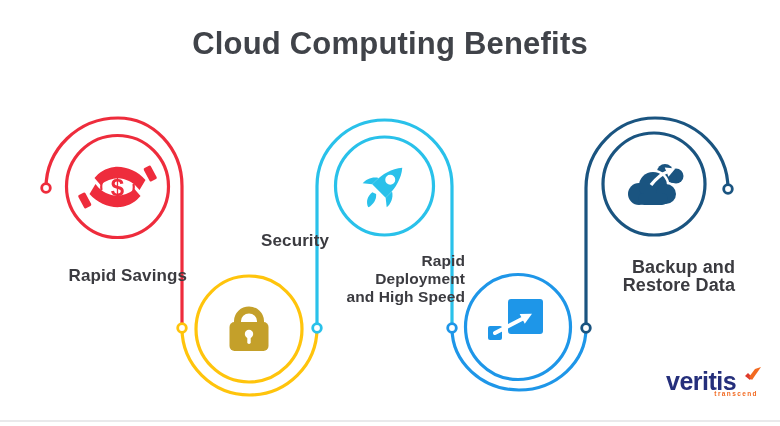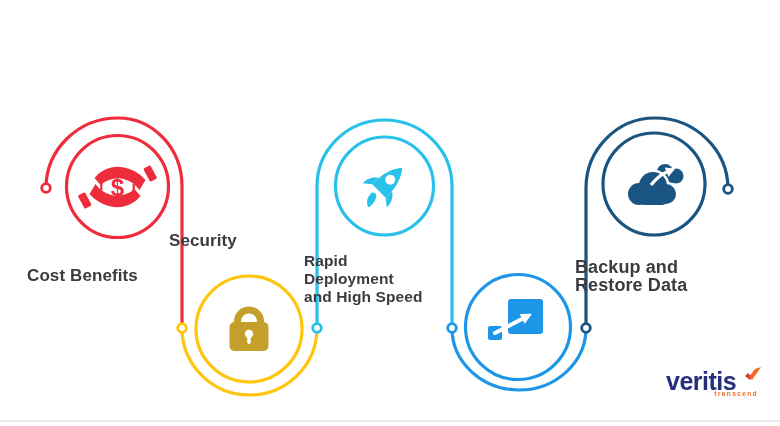--- a/index.html
+++ b/index.html
@@ -6,21 +6,21 @@
   .stage{
     position:relative;width:780px;height:426px;overflow:hidden;background:#ffffff;
     font-family:"Liberation Sans","DejaVu Sans",sans-serif;
   }
   .title{
     position:absolute;left:0;top:26px;width:780px;text-align:center;
     font-size:31px;font-weight:700;color:var(--c-title,#404349);letter-spacing:.2px;
   }
   .canvas{position:absolute;left:0;top:0;}
   .benefit-label{
-    position:absolute;text-align:left;font-weight:700;white-space:pre-line;
+    position:absolute;text-align:right;font-weight:700;white-space:pre-line;
     color:var(--c-text,#3b3b40);font-size:17px;line-height:19px;letter-spacing:.1px;
   }
   .lbl-cost{left:27px;top:266px;width:160px;}
   .lbl-security{left:169px;top:231px;width:160px;}
   .lbl-rapid{left:304px;top:252px;width:161px;font-size:15.5px;line-height:18px;}
   .lbl-scal{left:438px;top:232px;width:160px;}
   .lbl-backup{left:575px;top:258px;width:160px;font-size:18px;line-height:18px;}
   .logo{position:absolute;left:666px;top:368px;width:110px;}
   .logo .brand{
     font-size:25px;font-weight:700;letter-spacing:-.5px;
@@ -34,20 +34,21 @@
   }
   .bottom-hairline{
     position:absolute;left:0;top:420px;width:780px;height:2px;background:#e9e9eb;
   }
 </style>
 </head>
 <body>
 
 <div class="stage">
 
+  <div class="title">Cloud Computing Benefits</div>
 
   <svg class="canvas" width="780" height="426" viewBox="0 0 780 426">
 
     <g fill="none" stroke-width="3.2" stroke-linecap="round">
       <path d="M 46 188 A 72 70 0 0 1 118 118 A 64 68 0 0 1 182 186 L 182 328" stroke="#EE2C3C"></path>
       <path d="M 182 328 A 67.5 67 0 0 0 317 328" stroke="#FFC40C"></path>
       <path d="M 317 328 L 317 186 A 67.5 66 0 0 1 452 186 L 452 328" stroke="#29C1EA"></path>
       <path d="M 452 328 A 67 62 0 0 0 586 328" stroke="#1E96E8"></path>
       <path d="M 586 328 L 586 188 A 69 70 0 0 1 655 118 A 73 71 0 0 1 728 189" stroke="#1A5480"></path>
     </g>
@@ -134,21 +135,21 @@
         <circle cx="11" cy="10" r="10"></circle>
         <rect x="-17" y="9" width="30" height="12" ry="6"></rect>
       </g>
       <path d="M -4 1 Q 4 -9 12 -12" stroke="#ffffff" stroke-width="3.4" fill="none"></path>
       <g transform="translate(13,-12.5) rotate(-22)">
         <polygon points="-1.5,-5 8,0 -1.5,5" fill="#ffffff"></polygon>
       </g>
     </g>
   </svg>
 
-  <div class="benefit-label lbl-cost">Cost Benefits</div>
+  <div class="benefit-label lbl-cost">Rapid Savings</div>
   <div class="benefit-label lbl-security">Security</div>
   <div class="benefit-label lbl-rapid">Rapid
 Deployment
 and High Speed</div>
   <div class="benefit-label lbl-backup">Backup and
 Restore Data</div>
 
   <div class="logo">
     <span class="brand">veritis</span>
     <svg class="swoosh" width="17" height="14" viewBox="0 0 17 14">

